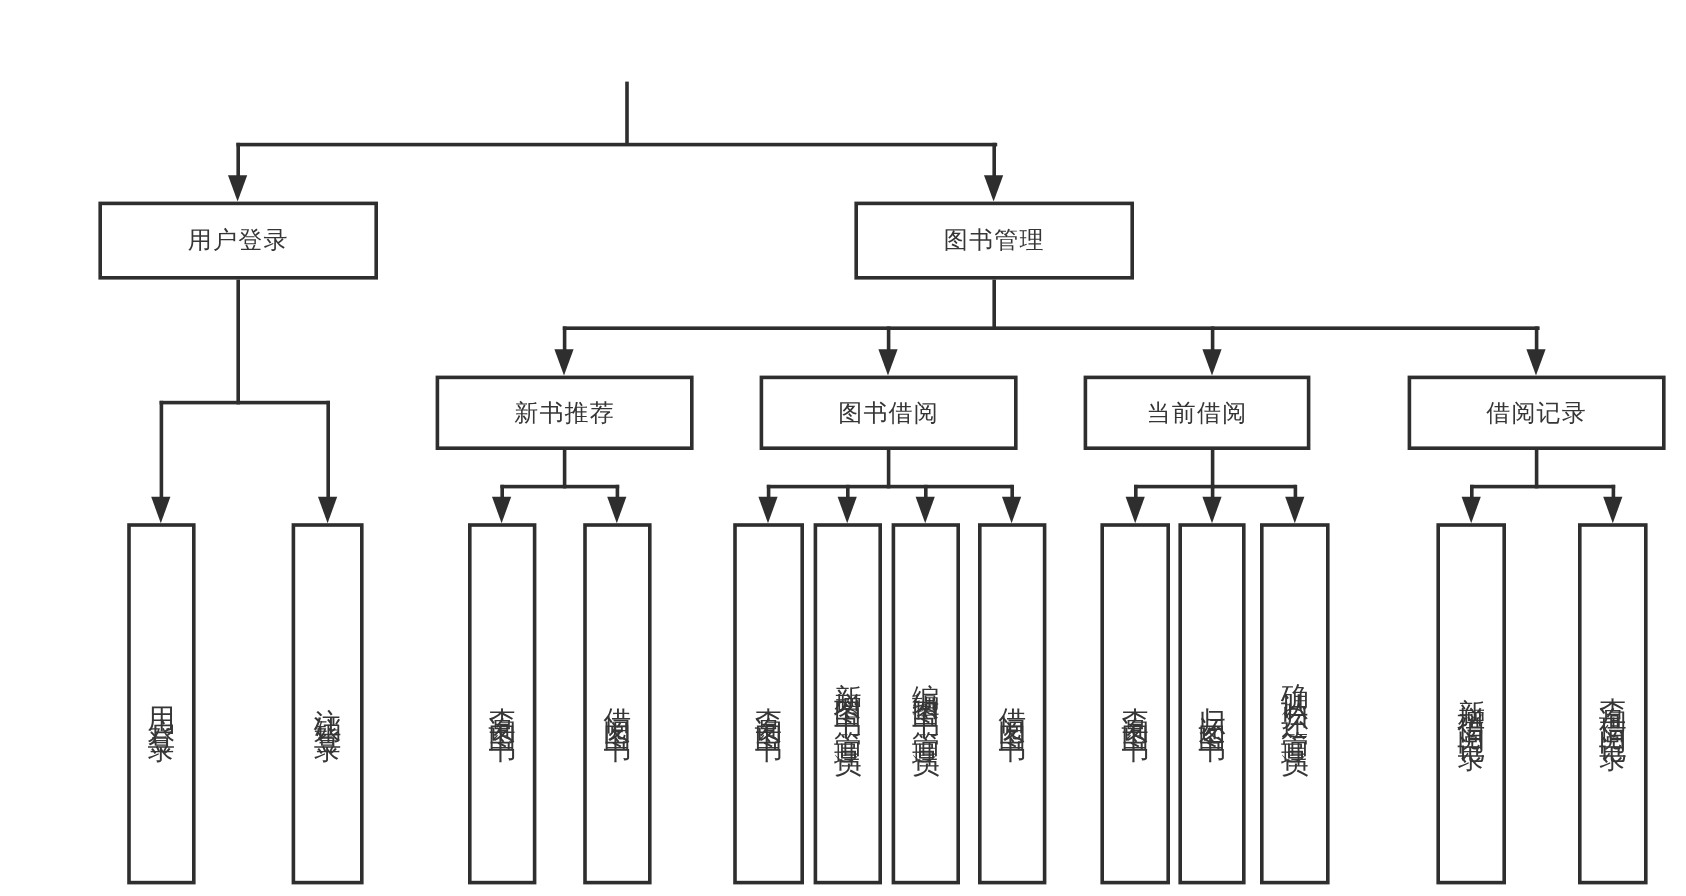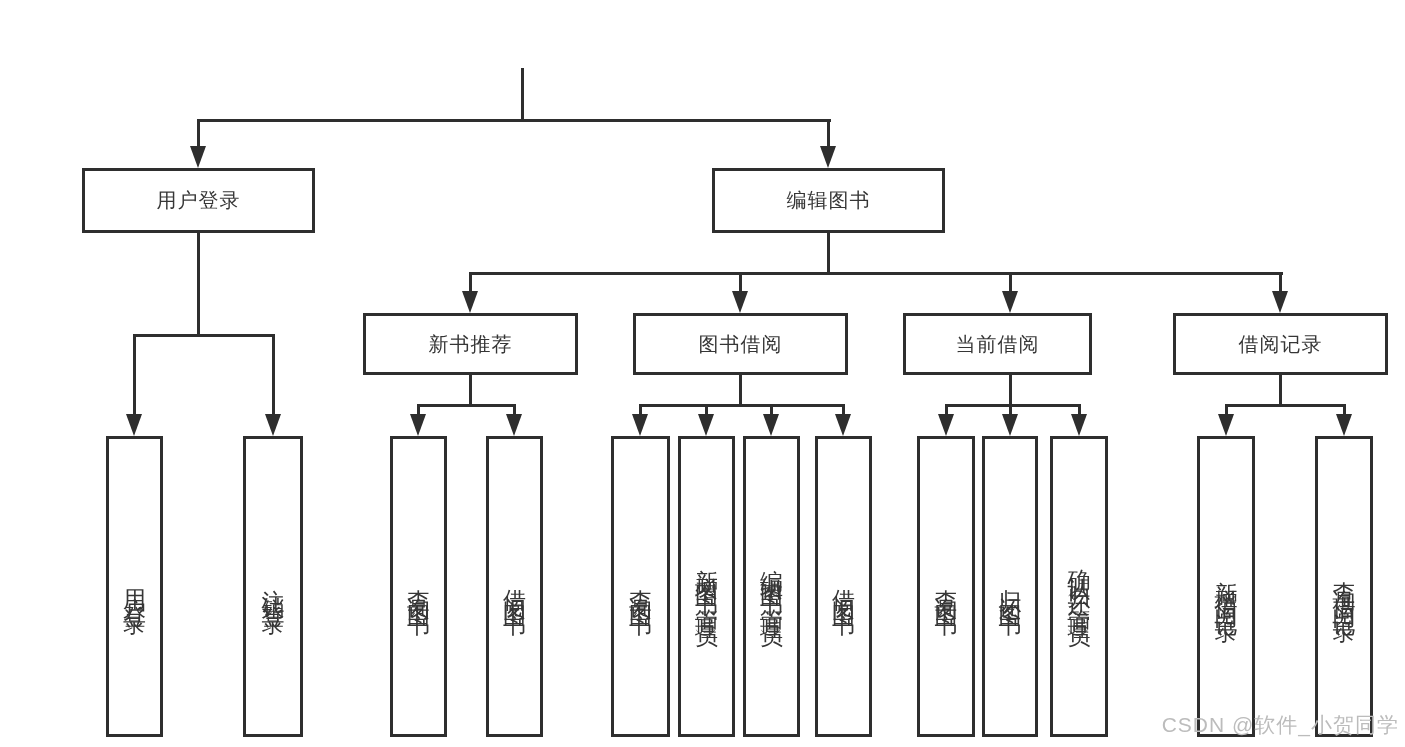--- a/index.html
+++ b/index.html
@@ -49,21 +49,21 @@
   <div class="hline" style="left:197px;top:119px;width:634px;height:3px;"></div>
   <div class="vline" style="left:197px;top:119px;width:3px;height:31px;"></div>
   <div class="arrow" style="left:190px;top:146px;"></div>
   <div class="vline" style="left:827px;top:119px;width:3px;height:31px;"></div>
   <div class="arrow" style="left:820px;top:146px;"></div>
 
   <div class="box" style="left:82px;top:168px;width:233px;height:65px;">
     <span>用户登录</span>
   </div>
   <div class="box" style="left:712px;top:168px;width:233px;height:65px;">
-    <span>编辑图书</span>
+    <span>图书管理</span>
   </div>
 
   <div class="vline" style="left:197px;top:233px;width:3px;height:104px;"></div>
   <div class="hline" style="left:133px;top:334px;width:142px;height:3px;"></div>
   <div class="vline" style="left:133px;top:334px;width:3px;height:84px;"></div>
   <div class="arrow" style="left:126px;top:414px;"></div>
   <div class="vline" style="left:272px;top:334px;width:3px;height:84px;"></div>
   <div class="arrow" style="left:265px;top:414px;"></div>
 
   <div class="vline" style="left:827px;top:233px;width:3px;height:42px;"></div>
@@ -161,15 +161,14 @@
     <span>确认归还（管理员）</span>
   </div>
 
   <div class="leaf" style="left:1197px;top:436px;width:58px;height:301px;">
     <span>新增借阅记录</span>
   </div>
   <div class="leaf" style="left:1315px;top:436px;width:58px;height:301px;">
     <span>查询借阅记录</span>
   </div>
 
-  <div class="watermark">CSDN @软件_小贺同学</div>
 
 </div>
 
 </body></html>

